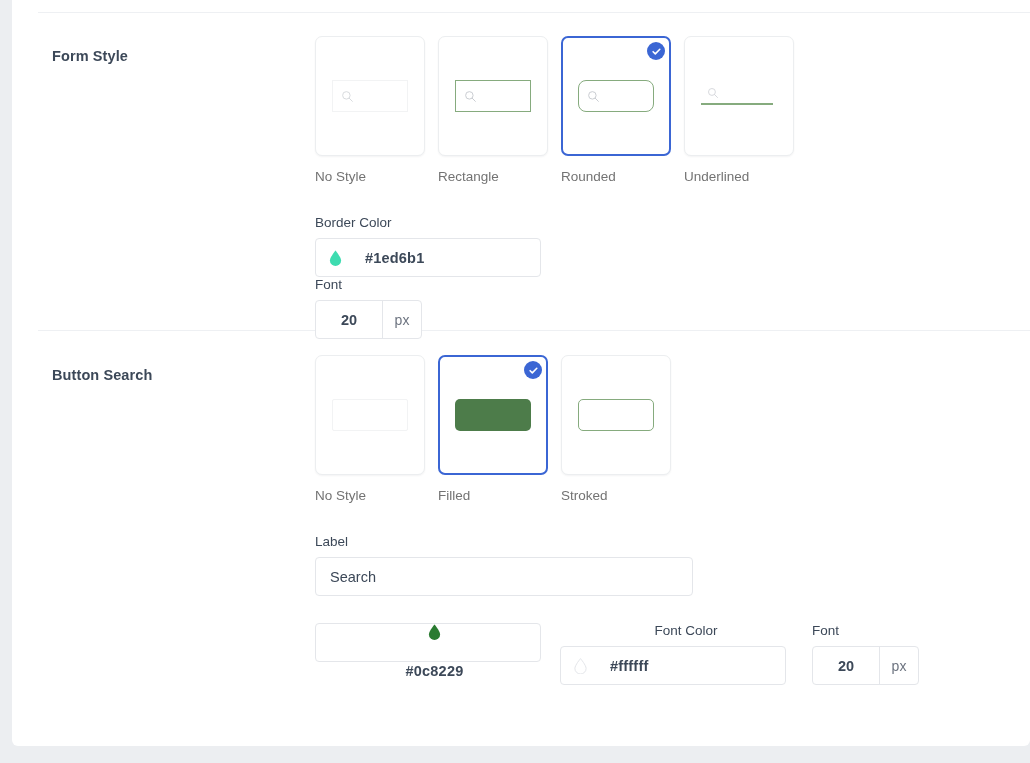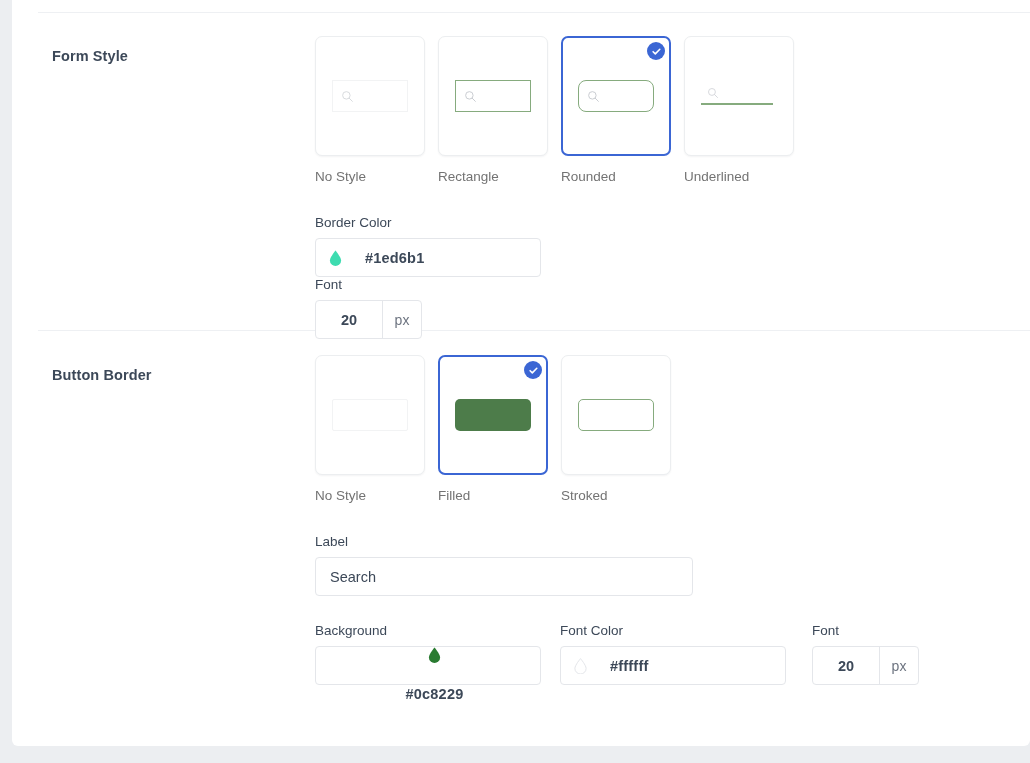--- a/index.html
+++ b/index.html
@@ -313,21 +313,21 @@
           </div>
         </div>
 
       </div>
 
     </div>
   </div>
 
   <div class="section section-button">
 
-    <div class="section-title">Button Border</div>
+    <div class="section-title">Button Search</div>
 
     <div class="section-body">
 
       <div class="card-row">
 
         <div class="card-col">
           <div class="card">
             <div class="pv-btn pv-btn-nostyle"></div>
           </div>
           <div class="card-label">No Style</div>
@@ -357,30 +357,29 @@
       <div style="margin-top: 31px;">
         <span class="field-label">Label</span>
         <div class="input-box text-input">
           <span>Search</span>
         </div>
       </div>
 
       <div class="fields" style="margin-top: 27px;">
 
         <div style="width:245px;">
-          <span class="field-label">Background</span>
           <div class="input-box color-input" style="width:226px;flex-direction:column;">
             <svg class="drop" viewBox="0 0 13 16">
               <path d="M6.5 0.6 C6.5 0.6 12.1 7.2 12.1 10.4 A5.6 5.6 0 0 1 0.9 10.4 C0.9 7.2 6.5 0.6 6.5 0.6 Z" fill="#2a7b31"></path>
             </svg>
             <span class="color-hex">#0c8229</span>
           </div>
         </div>
 
-        <div style="width:252px;">
+        <div style="width:252px;text-align:center;">
           <span class="field-label">Font Color</span>
           <div class="input-box color-input" style="width:226px;">
             <svg class="drop" viewBox="0 0 13 16">
               <path d="M6.5 0.6 C6.5 0.6 12.1 7.2 12.1 10.4 A5.6 5.6 0 0 1 0.9 10.4 C0.9 7.2 6.5 0.6 6.5 0.6 Z" fill="#ffffff" stroke="#e0e2e6" stroke-width="0.9"></path>
             </svg>
             <span class="color-hex">#ffffff</span>
           </div>
         </div>
 
         <div>

